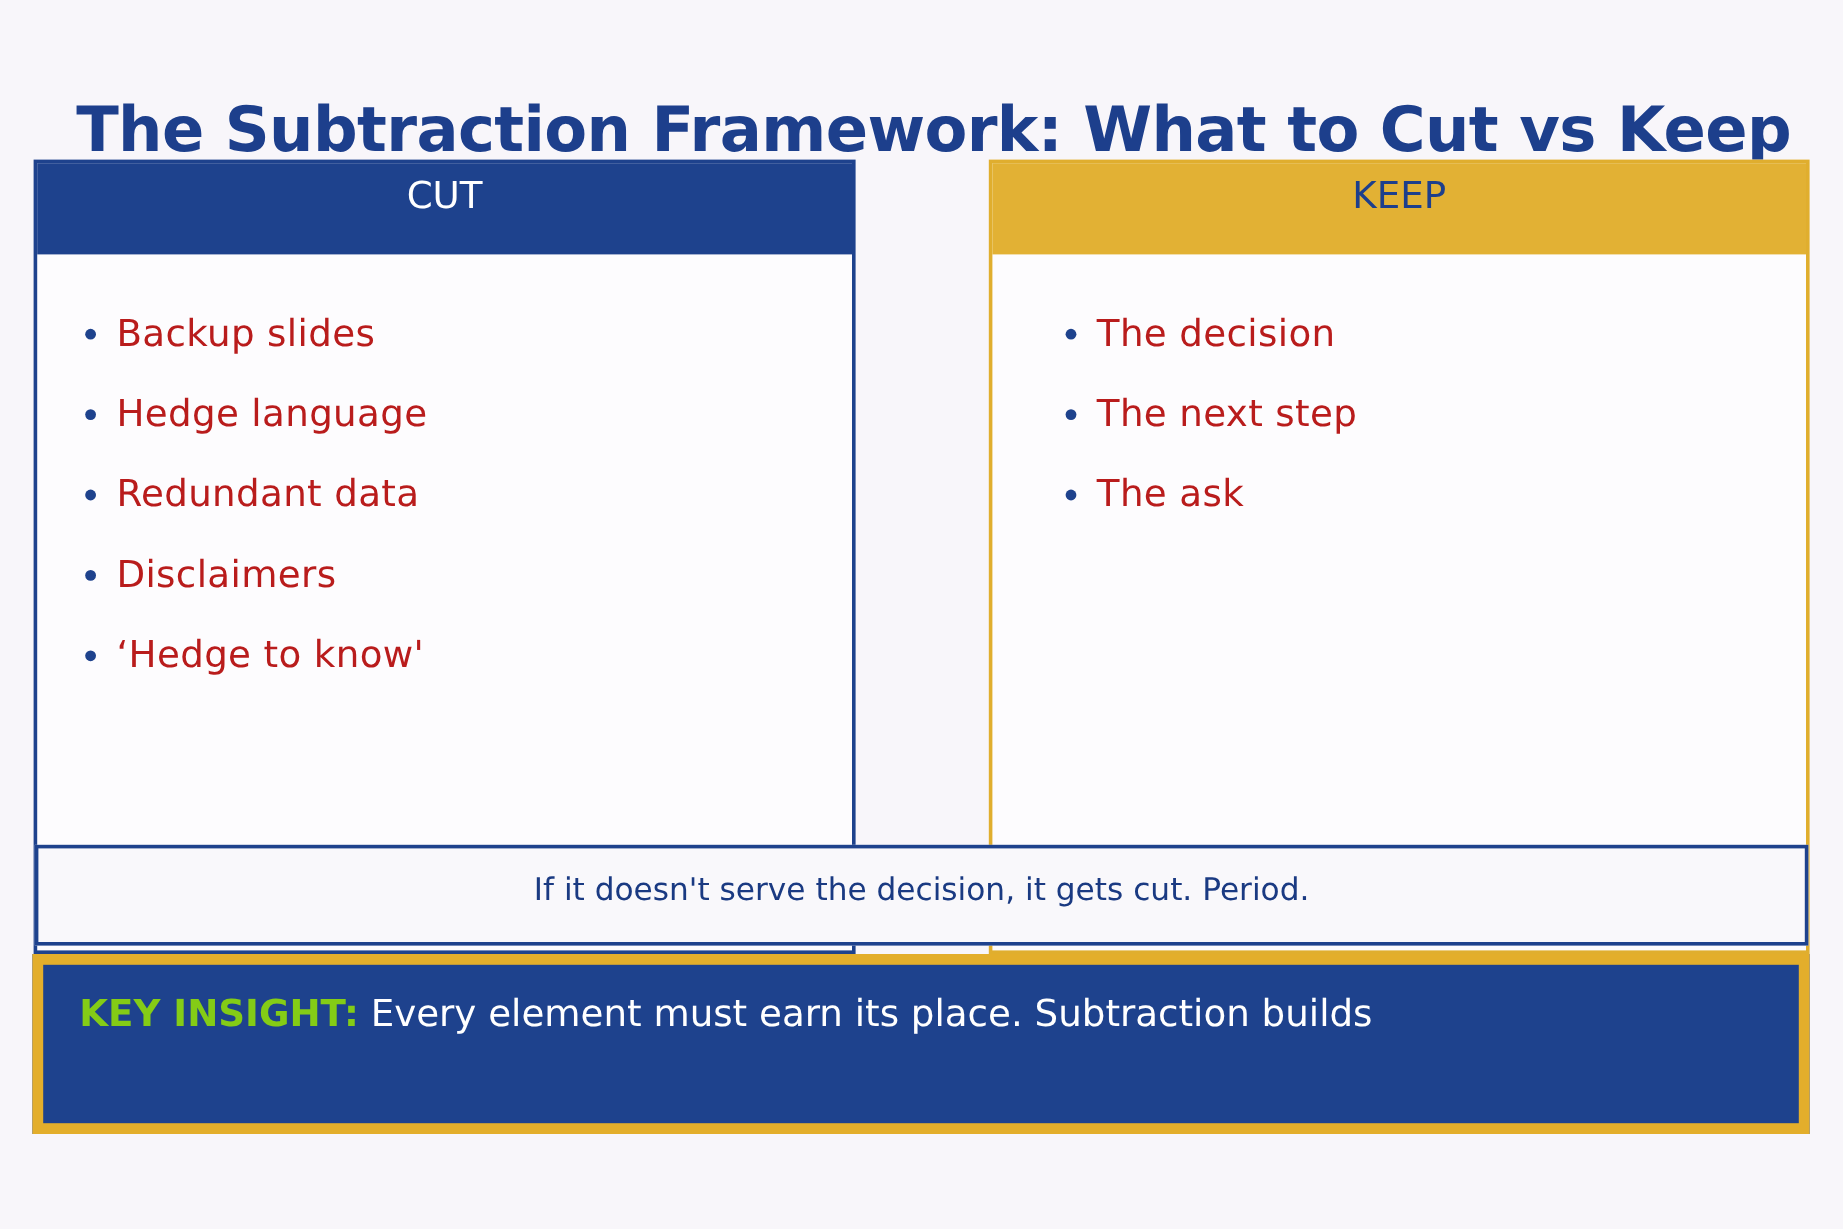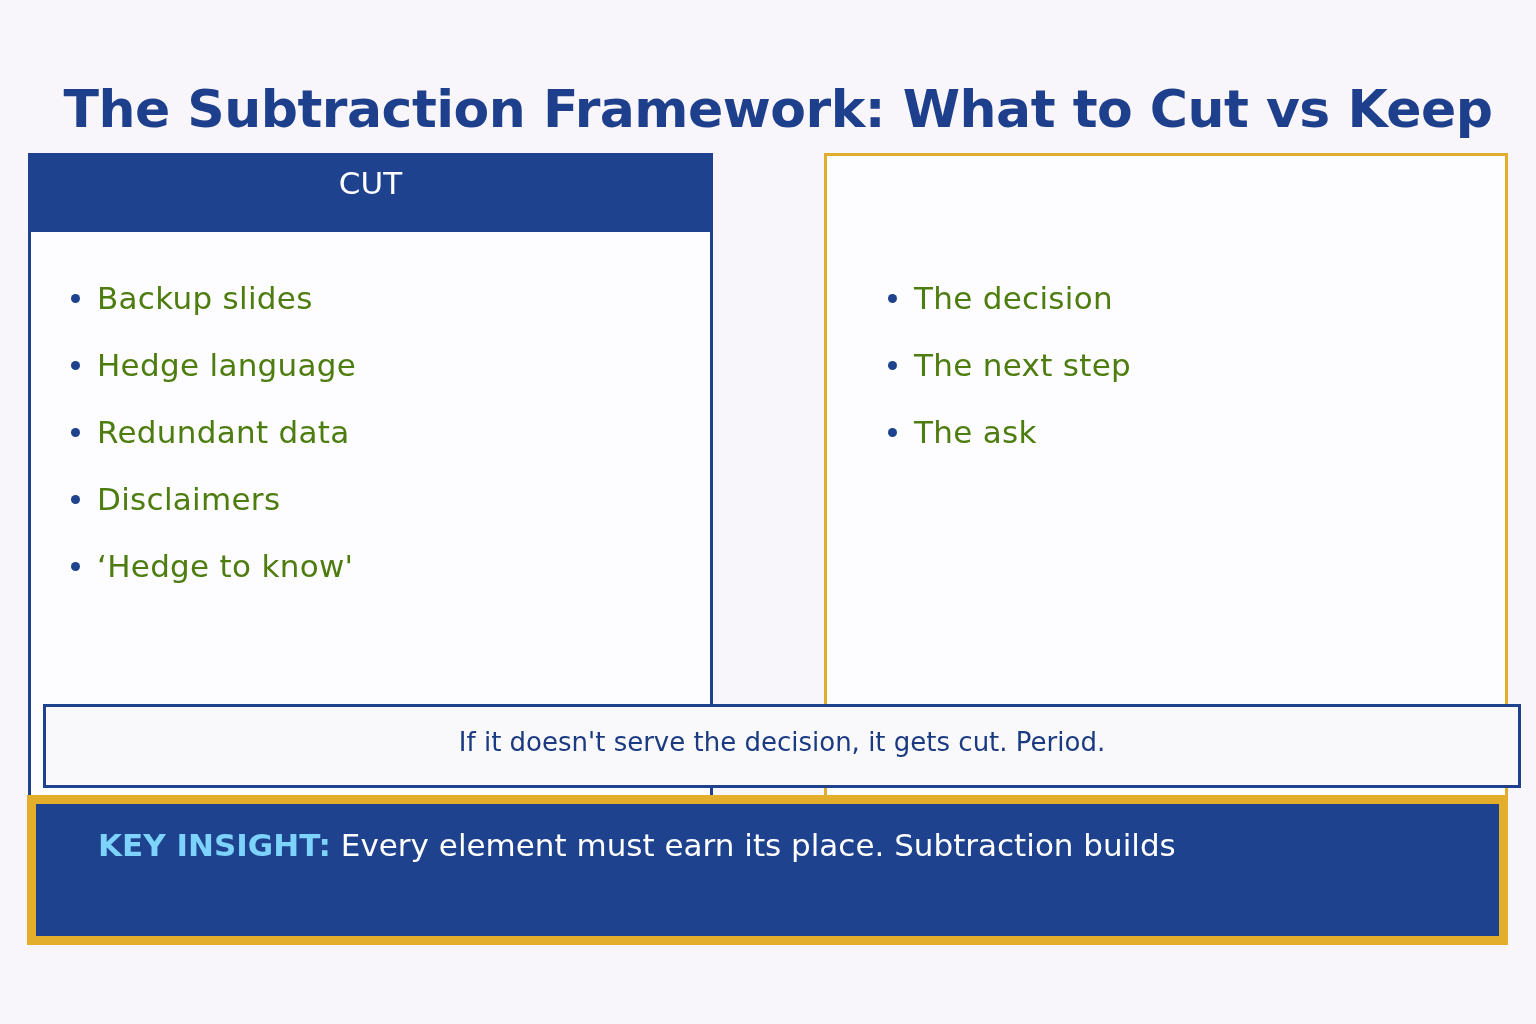--- a/index.html
+++ b/index.html
@@ -27,21 +27,20 @@
       color: #1d3f8c;
       line-height: 72px;
       white-space: nowrap;
     }
     .column {
       position: absolute;
       top: 133px;
       height: 662px;
       box-sizing: border-box;
       background: #fdfcfe;
-      margin-top: 20px;
     }
     .column.cut {
       left: 28px;
       width: 685px;
       border: 3px solid #1e428d;
     }
     .column.keep {
       left: 824px;
       width: 684px;
       border: 3px solid #e0ae2e;
@@ -66,21 +65,21 @@
       list-style: none;
       margin: 0;
       padding: 0;
       position: absolute;
       top: 108px;
     }
     .cut .col-list { left: 40px; }
     .keep .col-list { left: 61px; }
     .col-list li {
       font-size: 31px;
-      color: #4d7c0f;
+      color: #b91c1c;
       height: 67px;
       line-height: 48px;
       white-space: nowrap;
       display: flex;
       align-items: center;
       height: 67px;
     }
     .col-list li .bullet {
       display: inline-block;
       width: 9px;
@@ -100,40 +99,38 @@
       top: 704px;
       width: 1478px;
       height: 84px;
       box-sizing: border-box;
       border: 3px solid #1e428d;
       background: #f9f8fb;
       text-align: center;
       font-size: 26px;
       color: #1a3a82;
       line-height: 70px;
-      margin-left: 14px;
     }
     .insight {
       position: absolute;
       left: 27px;
       top: 795px;
       width: 1481px;
       height: 150px;
       box-sizing: border-box;
       border: 9px solid #e3ae2b;
       background: #1e428d;
       padding: 16px 30px 0 30px;
       font-size: 31px;
       line-height: 51px;
       color: #ffffff;
     }
     .insight .label {
-      color: #7dd3fc;
+      color: #84cc16;
       font-weight: bold;
-      margin-left: 32px;
     }
     .insight .strong {
       font-weight: normal;
     }
   </style>
 </head>
 <body>
 
 <h1 class="title">The Subtraction Framework: What to Cut vs Keep</h1>
 
@@ -157,20 +154,21 @@
       <span class="item-text">Disclaimers</span>
     </li>
     <li>
       <span class="bullet"></span>
       <span class="item-text">‘Hedge to know'</span>
     </li>
   </ul>
 </section>
 
 <section class="column keep">
+  <div class="col-header">KEEP</div>
   <ul class="col-list">
     <li>
       <span class="bullet"></span>
       <span class="item-text">The decision</span>
     </li>
     <li>
       <span class="bullet"></span>
       <span class="item-text">The next step</span>
     </li>
     <li>

